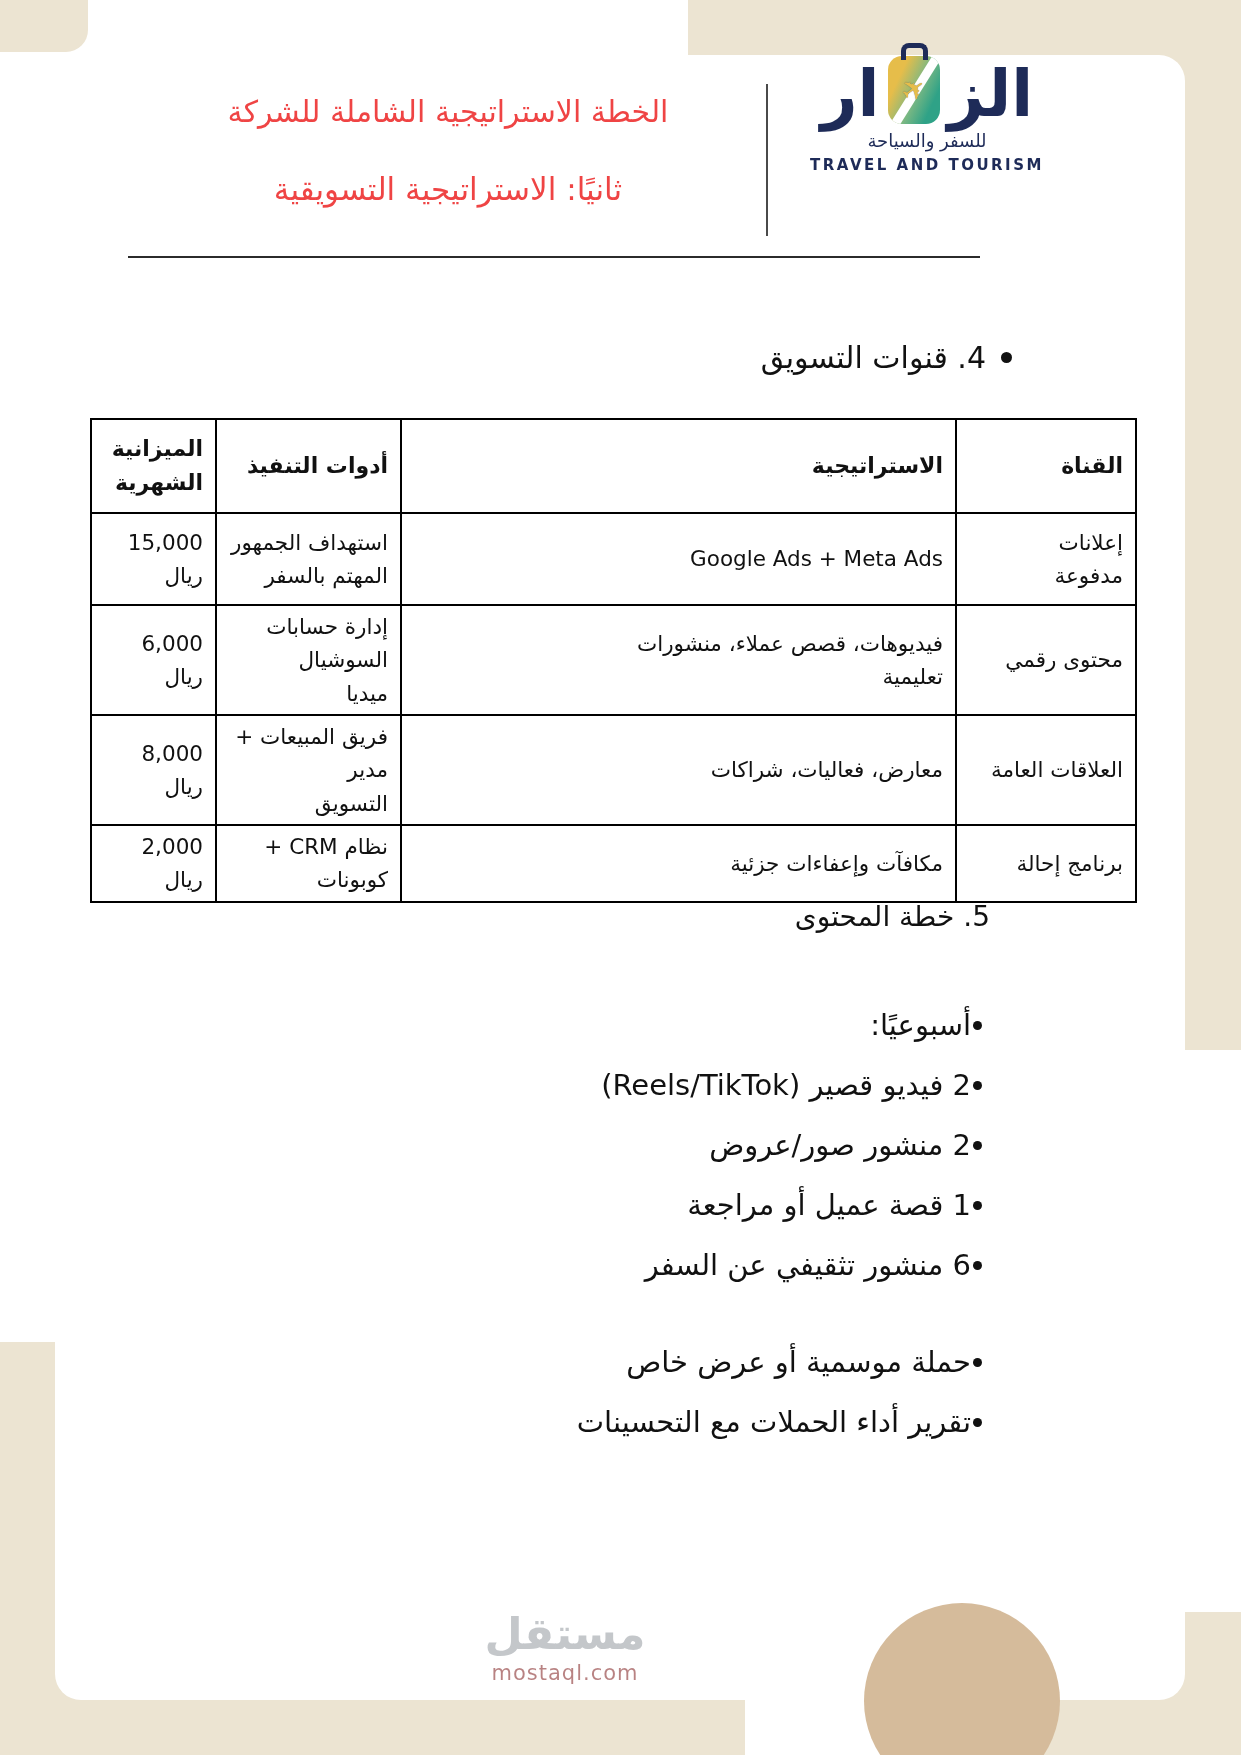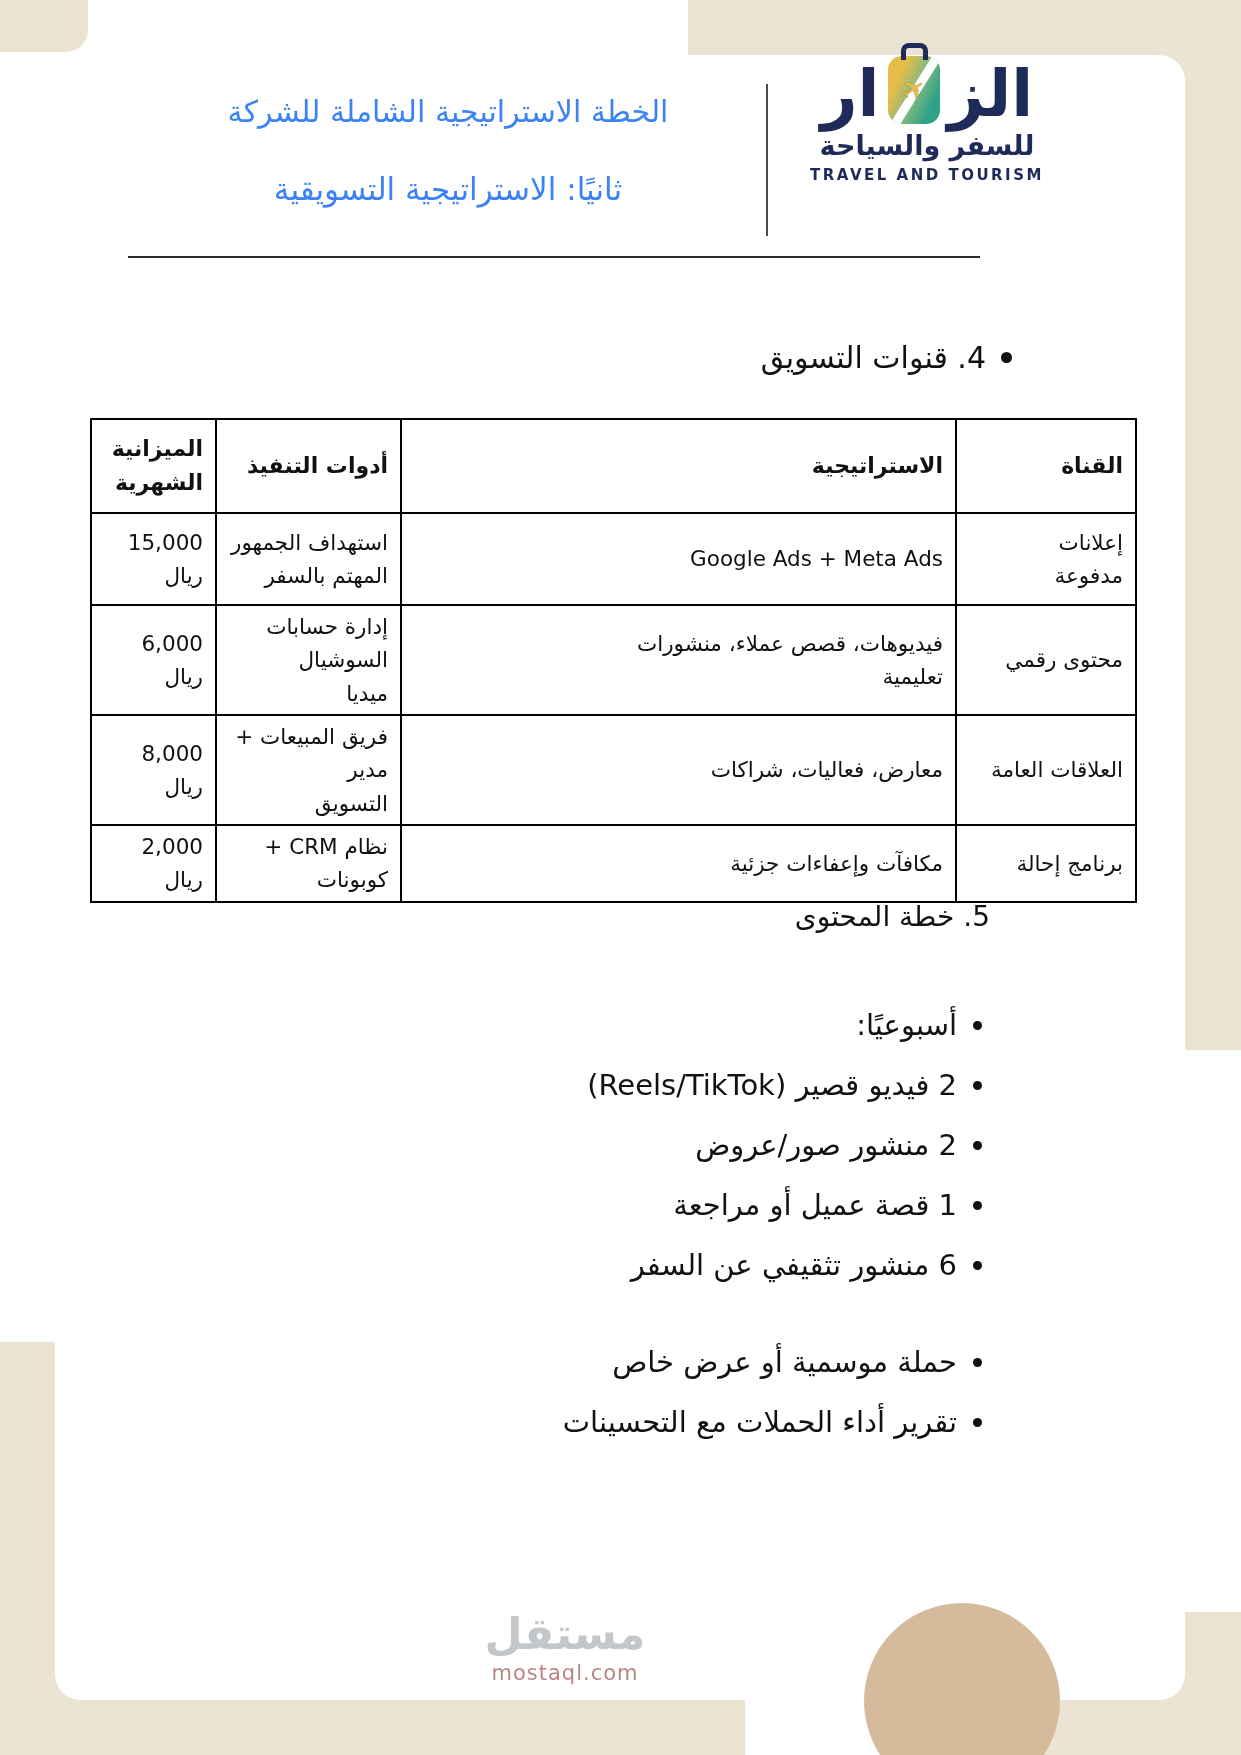--- a/index.html
+++ b/index.html
@@ -23,40 +23,40 @@
   .bg-tr{left:688px;top:-45px;width:600px;height:1095px;border-radius:42px;}
   .bg-bl{left:-45px;top:1342px;width:790px;height:470px;border-radius:42px;}
   .bg-br{left:1032px;top:1612px;width:260px;height:200px;border-radius:36px;}
   .circle{position:absolute;left:864px;top:1603px;width:196px;height:196px;border-radius:50%;
     background:var(--tan);z-index:2;}
 
   .card{position:absolute;left:55px;top:55px;width:1130px;height:1645px;background:#fff;
     border-radius:26px;z-index:1;}
 
   
-  .header-title{position:absolute;left:128px;top:80px;width:640px;text-align:center;z-index:3;color:#3b82f6;}
+  .header-title{position:absolute;left:128px;top:80px;width:640px;text-align:center;z-index:3;color:#ef4444;}
   .title1{font-size:30px;margin-top:14px;direction:rtl;}
   .title2{font-size:31px;margin-top:42px;direction:rtl;}
   .vdiv{position:absolute;left:766px;top:84px;width:2px;height:152px;background:#4a4a4a;z-index:3;}
 
   .logo{position:absolute;left:792px;top:56px;width:270px;display:flex;flex-direction:column;
     align-items:center;z-index:3;color:var(--navy);}
   .logo-word{direction:rtl;display:flex;align-items:flex-end;font-weight:bold;font-size:64px;
     line-height:1;gap:2px;color:var(--navy);}
   .suitcase{position:relative;width:52px;height:68px;border-radius:14px;margin:0 6px 2px;
     background:linear-gradient(115deg,var(--logo_yellow) 25%,#7bb883 55%,var(--logo_green) 80%);
     overflow:visible;}
   .suitcase .body-clip{position:absolute;inset:0;border-radius:14px;overflow:hidden;}
   .suitcase .stripe{position:absolute;left:-12px;top:30px;width:80px;height:9px;background:#fff;
     transform:rotate(-58deg);}
   .suitcase .handle{position:absolute;top:-13px;right:12px;width:27px;height:17px;
     border:5px solid var(--navy);border-bottom:none;border-radius:8px 8px 0 0;}
   .suitcase .plane{position:absolute;left:50%;top:50%;transform:translate(-50%,-50%) rotate(-35deg);
     font-size:29px;color:var(--logo_yellow);text-shadow:0 0 1px rgba(30,43,88,.6);}
-  .logo-ar{font-size:27px;font-weight:bold;margin-top:4px;direction:rtl;}
+  .logo-ar{font-size:18px;font-weight:normal;margin-top:4px;direction:rtl;}
   .logo-en{font-size:15px;font-weight:bold;letter-spacing:2.5px;margin-top:5px;white-space:nowrap;}
 
   .hrule{position:absolute;left:128px;top:256px;width:852px;height:2px;background:#2b2b2b;z-index:3;}
 
   
   .s4-heading{position:absolute;right:229px;top:340px;direction:rtl;display:flex;align-items:center;
     gap:15px;font-size:30px;z-index:3;}
   .dot{width:9px;height:9px;border-radius:50%;background:#111;flex:none;}
   .dot-lg{width:11px;height:11px;}
 
@@ -73,21 +73,21 @@
   table.channels tbody tr:nth-child(1){height:92px;}
   table.channels tbody tr:nth-child(2){height:84px;}
   table.channels tbody tr:nth-child(3){height:84px;}
   table.channels tbody tr:nth-child(4){height:68px;}
 
   
   .s5-heading{position:absolute;right:251px;top:900px;font-size:28px;direction:rtl;z-index:3;}
   .list-group{position:absolute;right:259px;direction:rtl;z-index:3;}
   .weekly{top:995px;}
   .monthly{top:1332px;}
-  .li{display:flex;align-items:center;gap:16px;height:60px;font-size:29px;}
+  .li{display:flex;align-items:center;gap:2px;height:60px;font-size:29px;}
 
   
   .watermark{position:absolute;left:445px;top:1608px;width:240px;text-align:center;z-index:3;}
   .wm-brand{font-size:44px;font-weight:bold;color:#8a9097;opacity:.5;direction:rtl;}
   .wm-domain{font-size:21px;color:#7f1d1d;opacity:.55;letter-spacing:1px;margin-top:2px;}
 </style>
 </head>
 <body>
 
 <div class="page">

